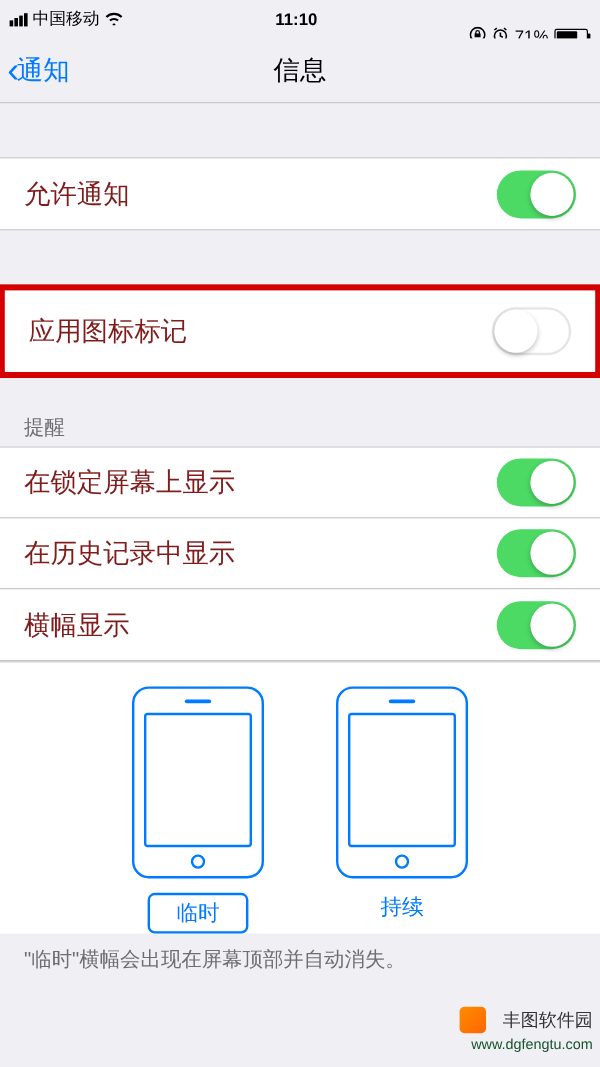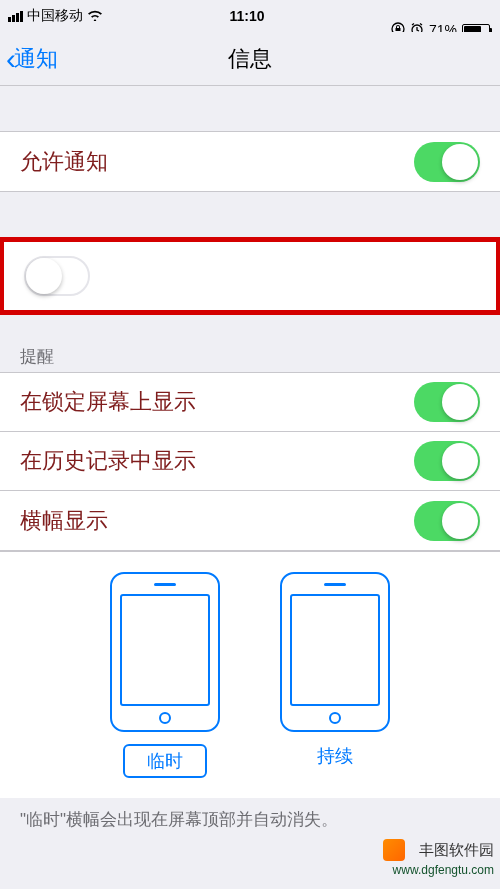--- a/index.html
+++ b/index.html
@@ -174,21 +174,21 @@
       font-size: 17px;
       color: #6d6d72;
     }
     .highlight-box {
       border: 5px solid #d40000;
       margin: -1px -1px;
     }
     .alert-style-section {
       background: #fff;
       border-top: 0.5px solid #c8c7cc;
-      padding: 20px 0 20px;
+      padding: 20px 0 0;
       display: flex;
       justify-content: center;
       gap: 60px;
     }
     .phone-option {
       display: flex;
       flex-direction: column;
       align-items: center;
       gap: 12px;
     }
@@ -327,20 +327,21 @@
           <div class="switch-knob"></div>
         </div>
     </div>
   </div>
 
   <div class="section-gap"></div>
 
   <div class="section">
     <div class="highlight-box">
       <div class="cell" style="min-height:68px">
+        <span class="cell-label">应用图标标记</span>
         <div class="switch off">
             <div class="switch-knob"></div>
           </div>
       </div>
     </div>
   </div>
 
   <div class="section-header" style="padding-top:30px">提醒</div>
 
   <div class="section">

